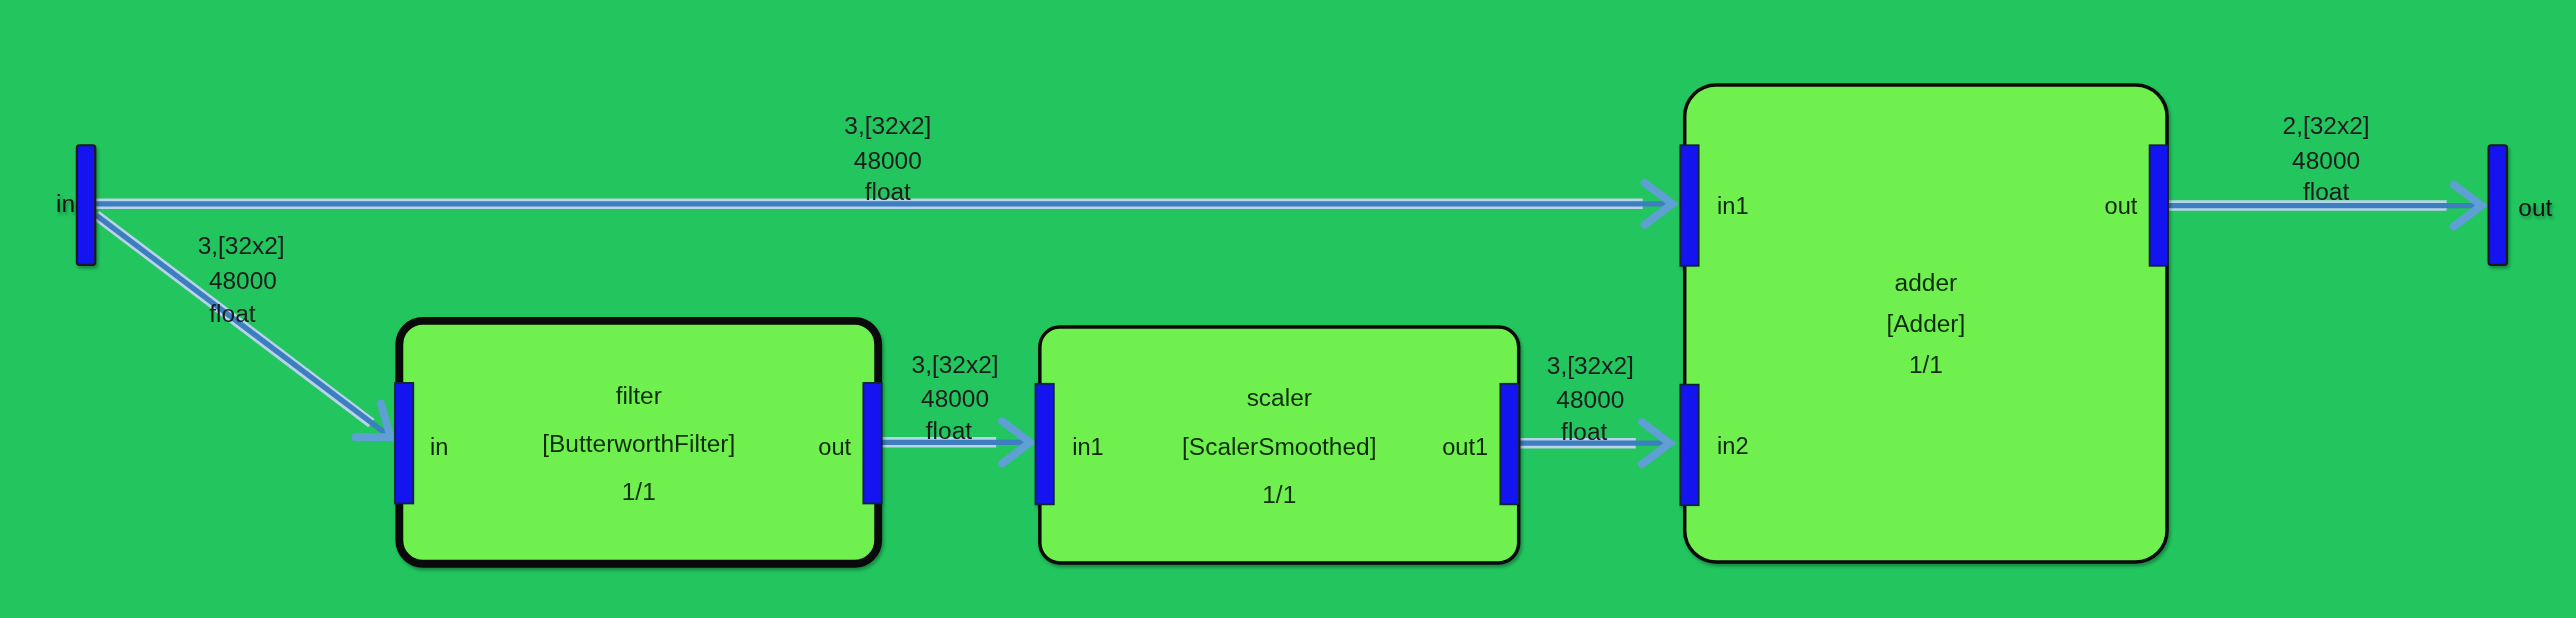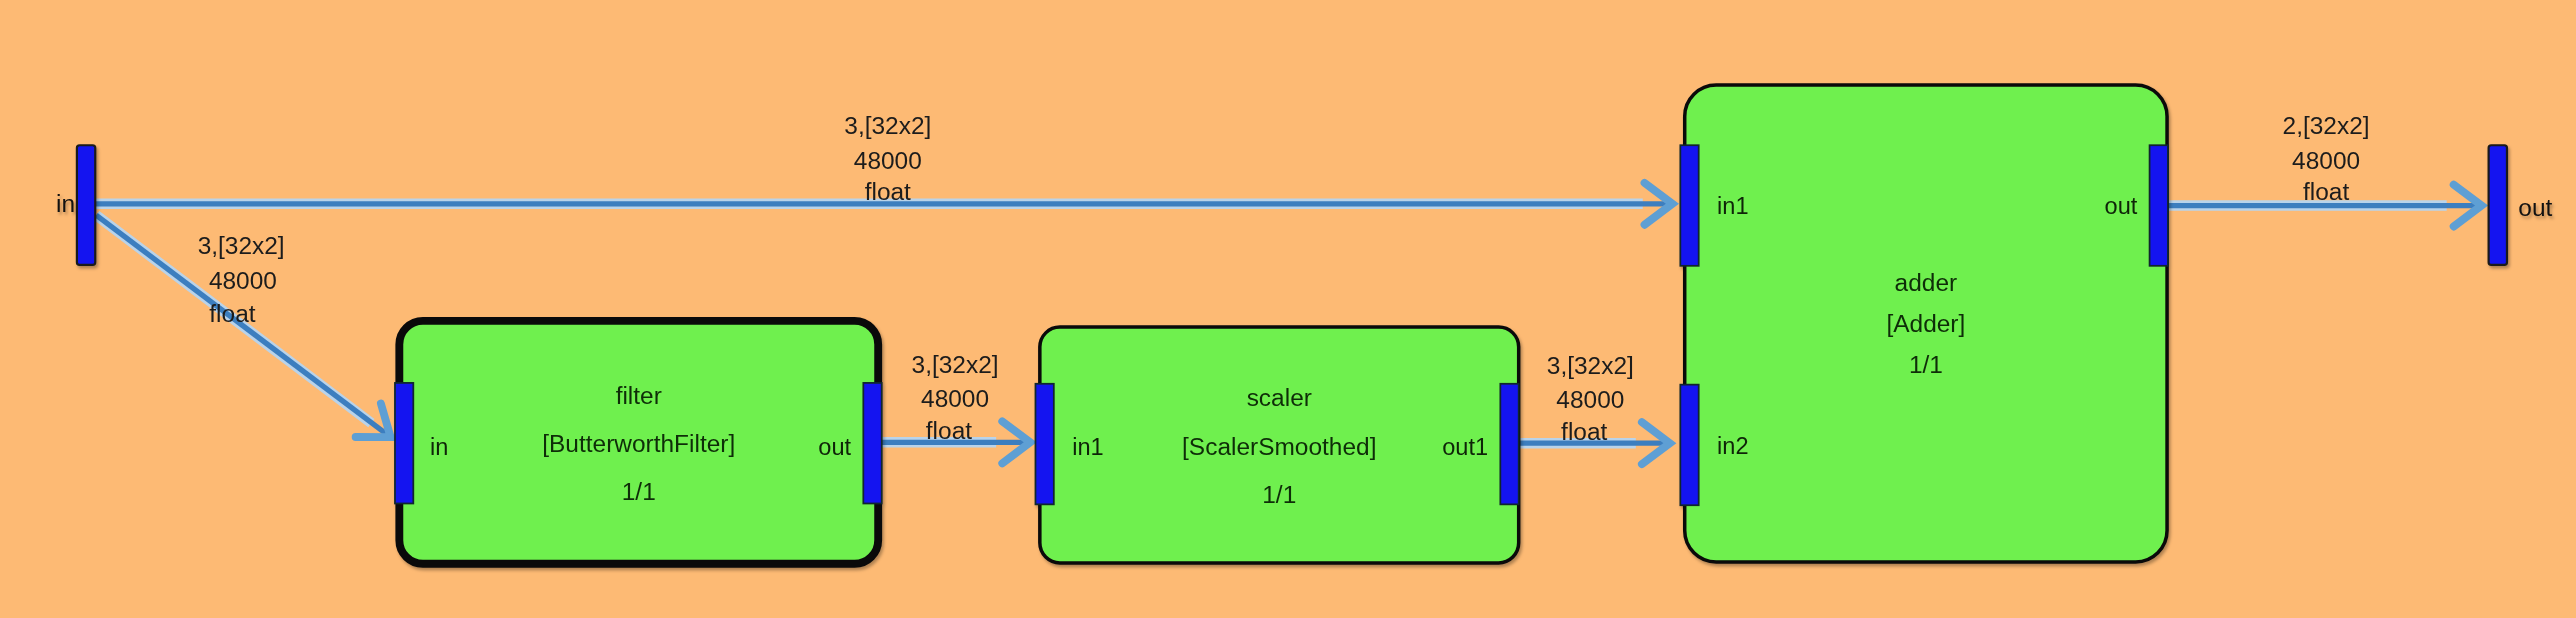--- a/index.html
+++ b/index.html
@@ -1,16 +1,16 @@
 <!DOCTYPE html>
 <html style="font-size:14px"><head>
 <meta charset="utf-8">
 <style>
   html,body{margin:0;padding:0;background:#ffffff;}
-  .page{position:relative;width:2576px;height:619px;background:#fdba74;overflow:hidden;
+  .page{position:relative;width:2576px;height:619px;background:#22c55e;overflow:hidden;
         font-family:"Liberation Sans",sans-serif;}
   svg{display:block}
   
   .block-rect{stroke:#0a0a0a;stroke-width:4;}
   .block-rect.selected{stroke-width:9;}
   .block-shadow{filter:drop-shadow(2px 3px 2px rgba(0,0,0,0.30));}
   
   .port-rect{stroke:#10262e;stroke-width:2;}
   .term-rect{stroke:#1a1a1a;stroke-width:2.5;}
   

